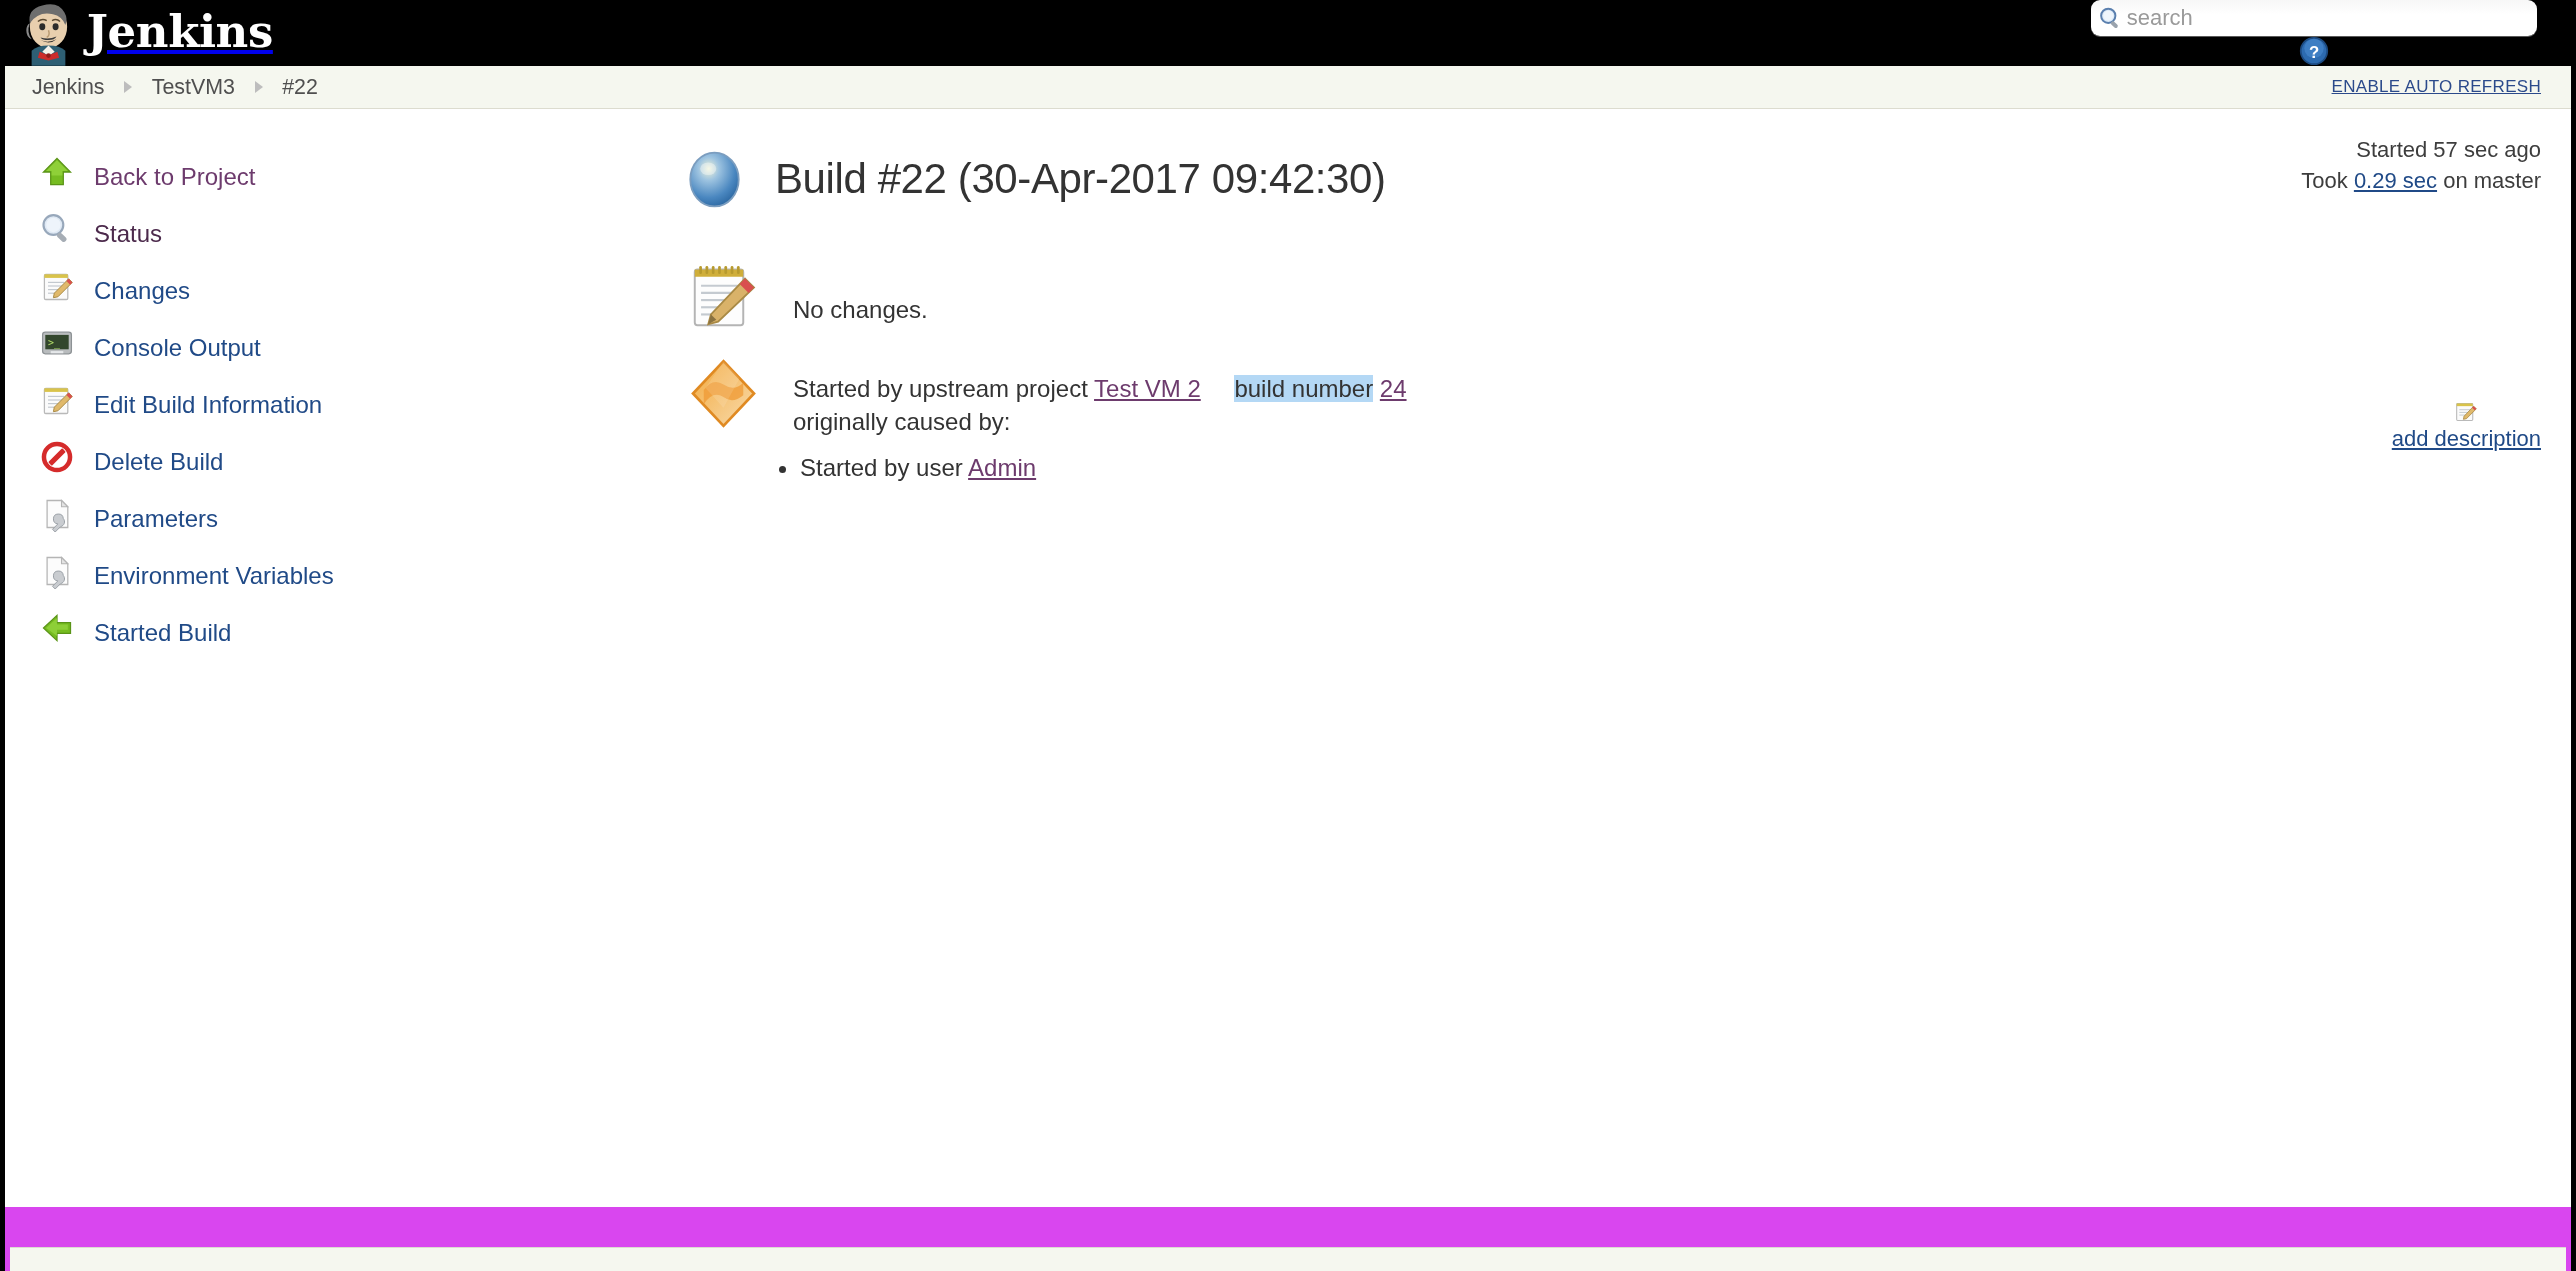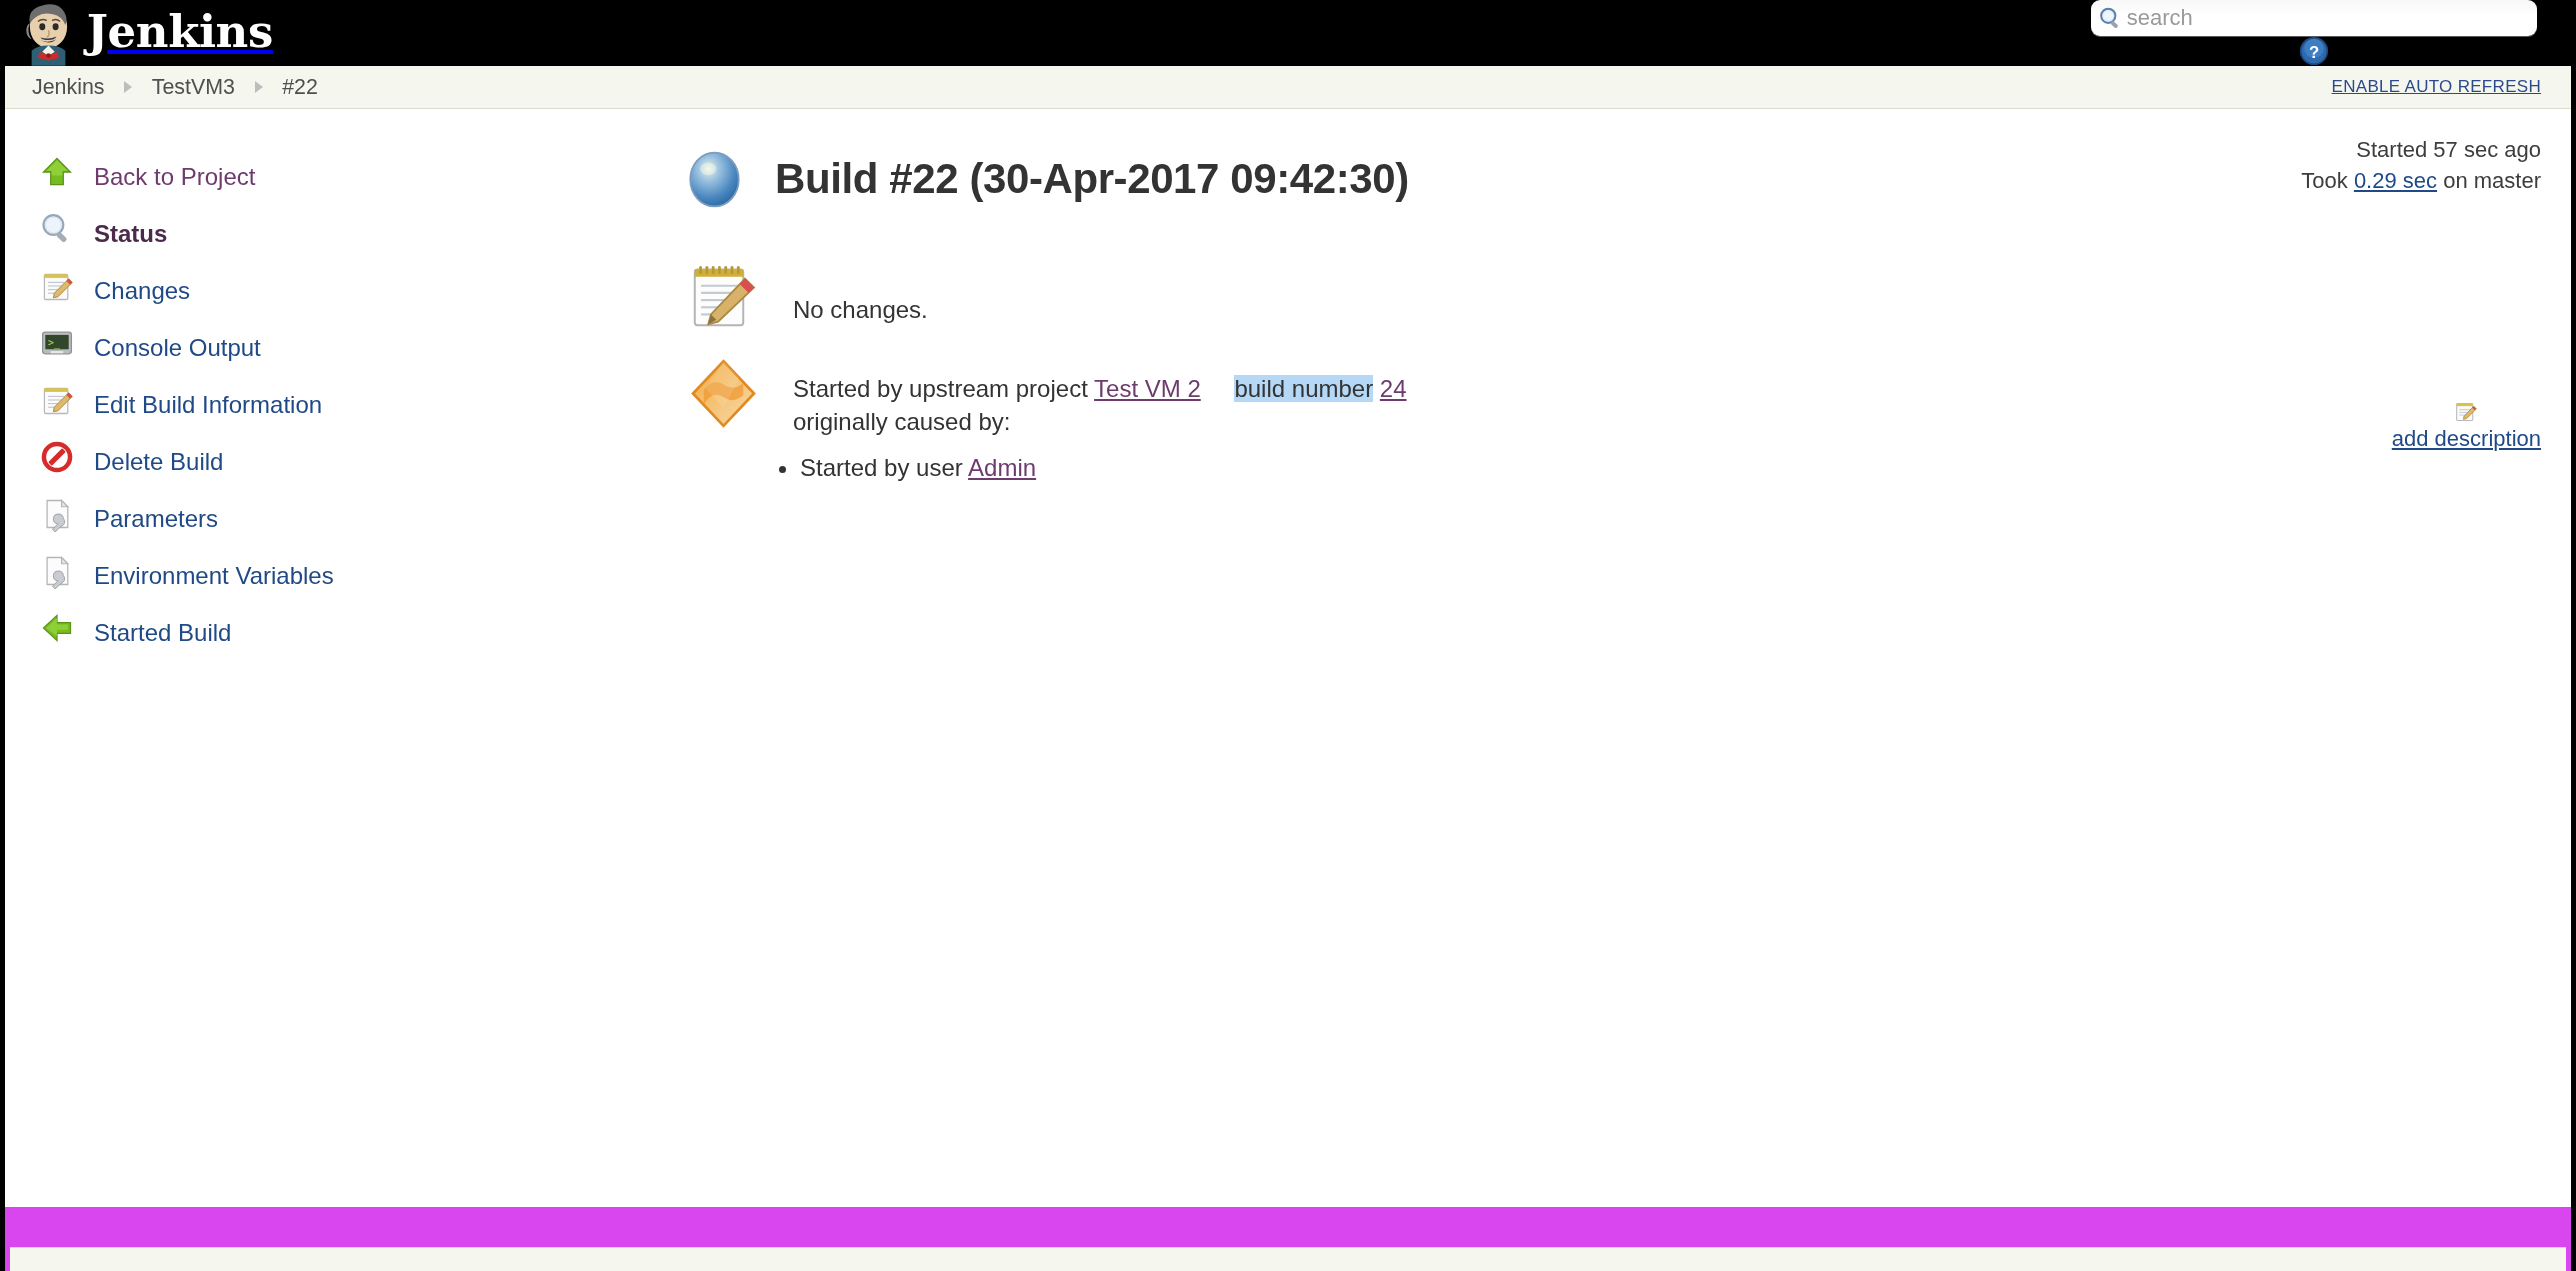--- a/index.html
+++ b/index.html
@@ -179,41 +179,41 @@
     display: flex;
     align-items: center;
     justify-content: center;
   }
   .task-label {
     font-size: 24px;
     color: #204a87;
     white-space: nowrap;
   }
   .task-label.visited { color: #6d3b6d; }
-  .task-label.active  { color: #4c2a4c; font-weight: bold; }
+  .task-label.active  { color: #4c2a4c; font-weight: normal; }
 
   
   #main-panel {
     flex: 1;
     position: relative;
     padding-top: 21.4px;
     min-height: 1071px;
   }
 
   #build-header {
     display: flex;
     align-items: center;
     gap: 30px;
     padding-left: 18px;
     height: 98px;
   }
   .ball-icon { width: 61px; height: 61px; flex: none; }
   #build-title {
     font-size: 42px;
-    font-weight: bold;
+    font-weight: normal;
     color: #333333;
     letter-spacing: -0.4px;
     white-space: nowrap;
     font-family: "Liberation Sans", sans-serif;
   }
 
   #build-meta {
     position: absolute;
     right: 30px;
     top: 25px;

